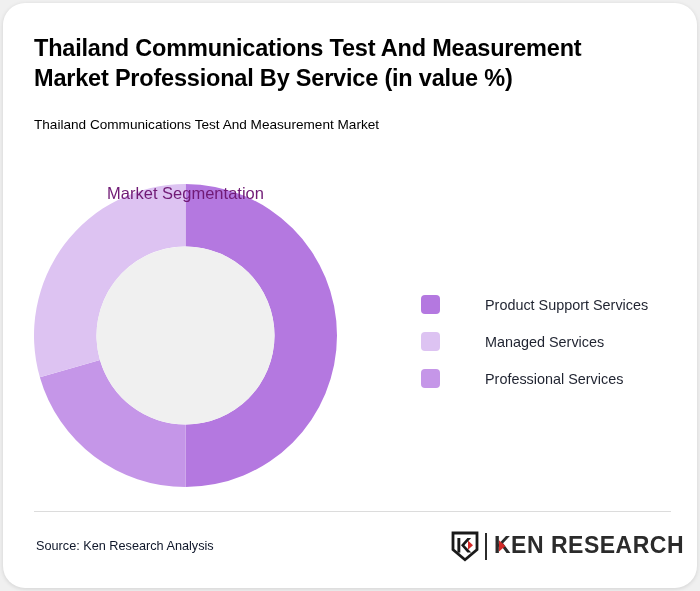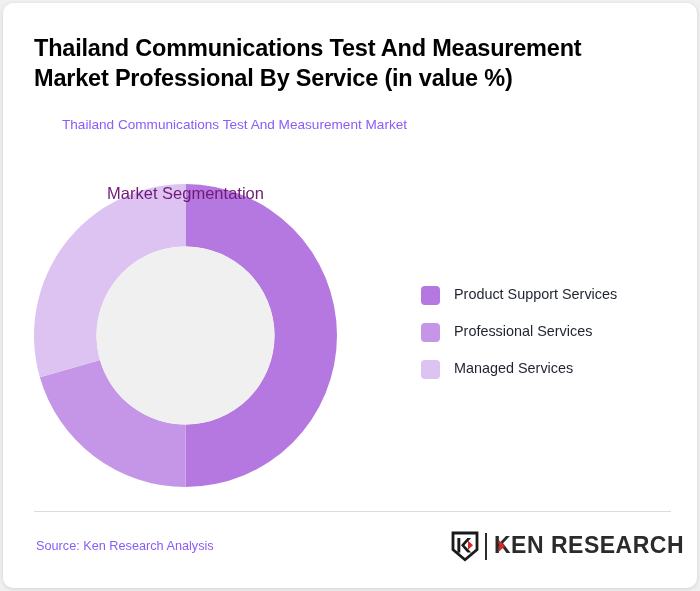--- a/index.html
+++ b/index.html
@@ -15,21 +15,21 @@
     font-family: "Liberation Sans", sans-serif;
     overflow: hidden;
   }
   #card {
     position: absolute;
     left: 3px;
     top: 3px;
     width: 694px;
     height: 585px;
     background: #ffffff;
-    border-radius: 10px;
+    border-radius: 22px;
     box-shadow: 0 1px 4px rgba(0,0,0,0.13);
     overflow: hidden;
   }
   #chart-title {
     position: absolute;
     left: 31px;
     top: 30px;
     width: 600px;
     font-size: 23.5px;
     font-weight: bold;
@@ -38,22 +38,21 @@
     letter-spacing: -0.2px;
   }
   #chart-title div { white-space: nowrap; }
   #subtitle-block {
     position: absolute;
     left: 31px;
     top: 112px;
     width: 620px;
     font-size: 13.6px;
     line-height: 20px;
-    color: #8b5cf6;
-    margin-left: 28px;
+    color: #000000;
   }
   #subtitle-block div { white-space: nowrap; }
 
   
   #donut-wrap {
     position: absolute;
     left: 31px;
     top: 181px;
     width: 303px;
     height: 303px;
@@ -75,21 +74,23 @@
 
   
   #legend {
     position: absolute;
     left: 418px;
     top: 283px;
     width: 250px;
   }
   .legend-row {
     display: flex;
+    align-items: center;
     height: 37px;
+    gap: 31px;
   }
   .legend-swatch {
     width: 19px;
     height: 19px;
     border-radius: 4px;
     flex: 0 0 auto;
   }
   .legend-label {
     margin-left: 14px;
     font-size: 14.4px;
@@ -104,21 +105,21 @@
     top: 508px;
     width: 637px;
     height: 1px;
     background: #dcdcdc;
   }
   #source-text {
     position: absolute;
     left: 33px;
     top: 536px;
     font-size: 12.7px;
-    color: #8b5cf6;
+    color: #0f172a;
     white-space: nowrap;
   }
   #logo {
     position: absolute;
     left: 447px;
     top: 524px;
     height: 38px;
     display: flex;
     align-items: center;
   }
@@ -162,26 +163,26 @@
       <span>Market Segmentation</span>
     </div>
   </div>
 
   <div id="legend">
     <div class="legend-row">
       <span class="legend-swatch" style="background: rgb(180, 120, 224);"></span>
       <span class="legend-label">Product Support Services</span>
     </div>
     <div class="legend-row">
+      <span class="legend-swatch" style="background: rgb(221, 195, 242);"></span>
+      <span class="legend-label">Managed Services</span>
+    </div>
+    <div class="legend-row">
       <span class="legend-swatch" style="background: rgb(197, 150, 232);"></span>
       <span class="legend-label">Professional Services</span>
-    </div>
-    <div class="legend-row">
-      <span class="legend-swatch" style="background: rgb(221, 195, 242);"></span>
-      <span class="legend-label">Managed Services</span>
     </div>
   </div>
 
   <div id="footer-divider" style="background: rgb(220, 220, 220);"></div>
 
   <div id="source-text">Source: Ken Research Analysis</div>
 
   <div id="logo">
     <svg id="logo-mark" width="30" height="33" viewBox="0 0 30 33">
       <path id="shield-outer" d="M1.6 1.6 H28.4 V20.2 L15 31.4 L1.6 20.2 Z" fill="#1a1a1a"></path>

